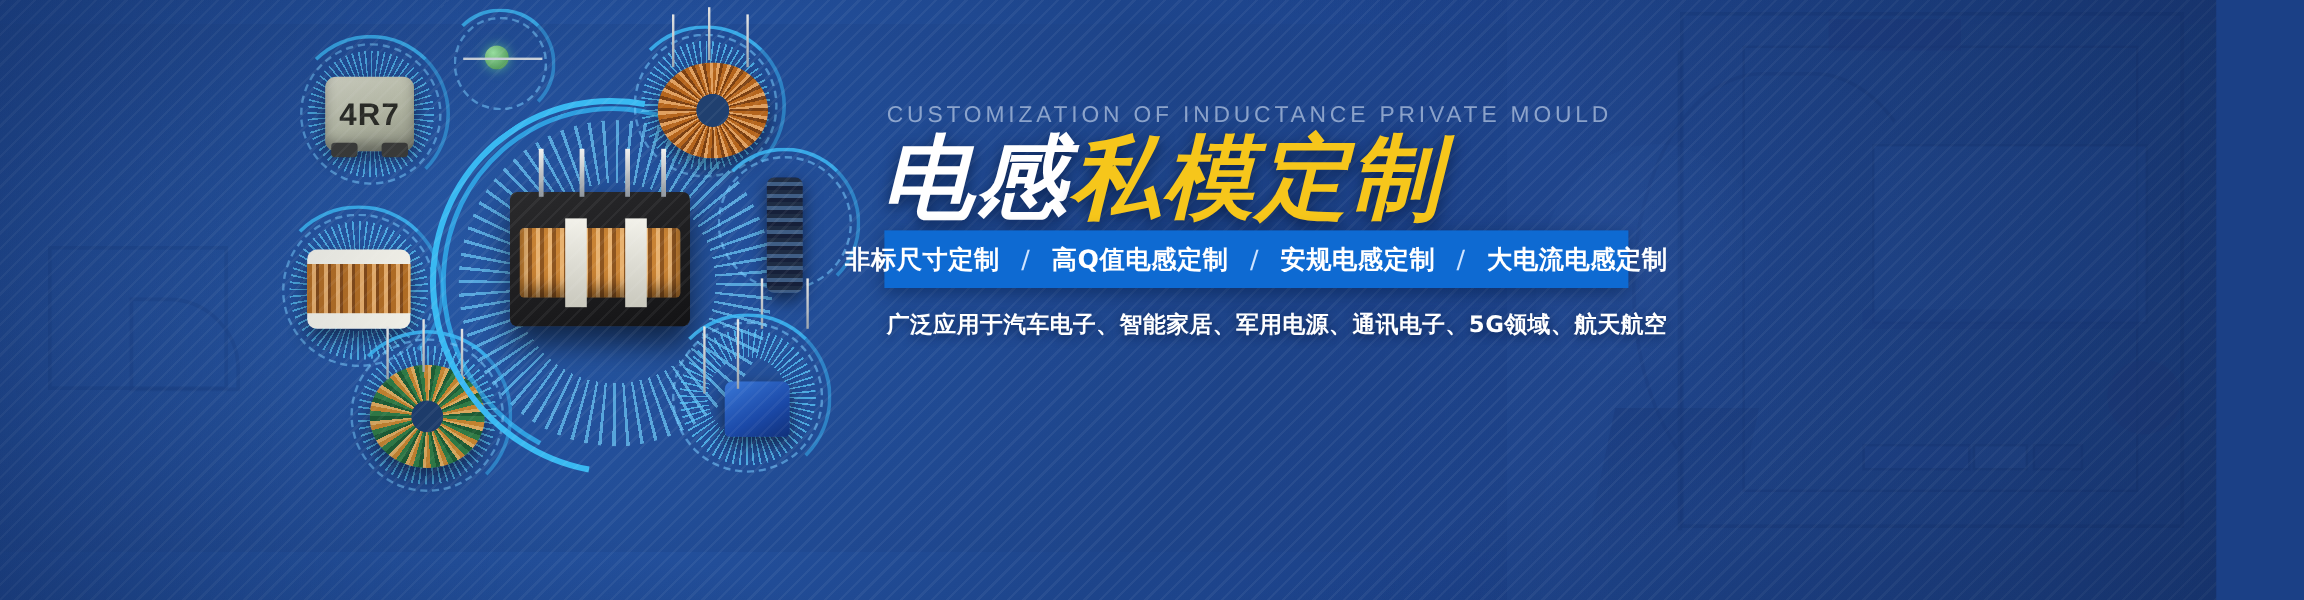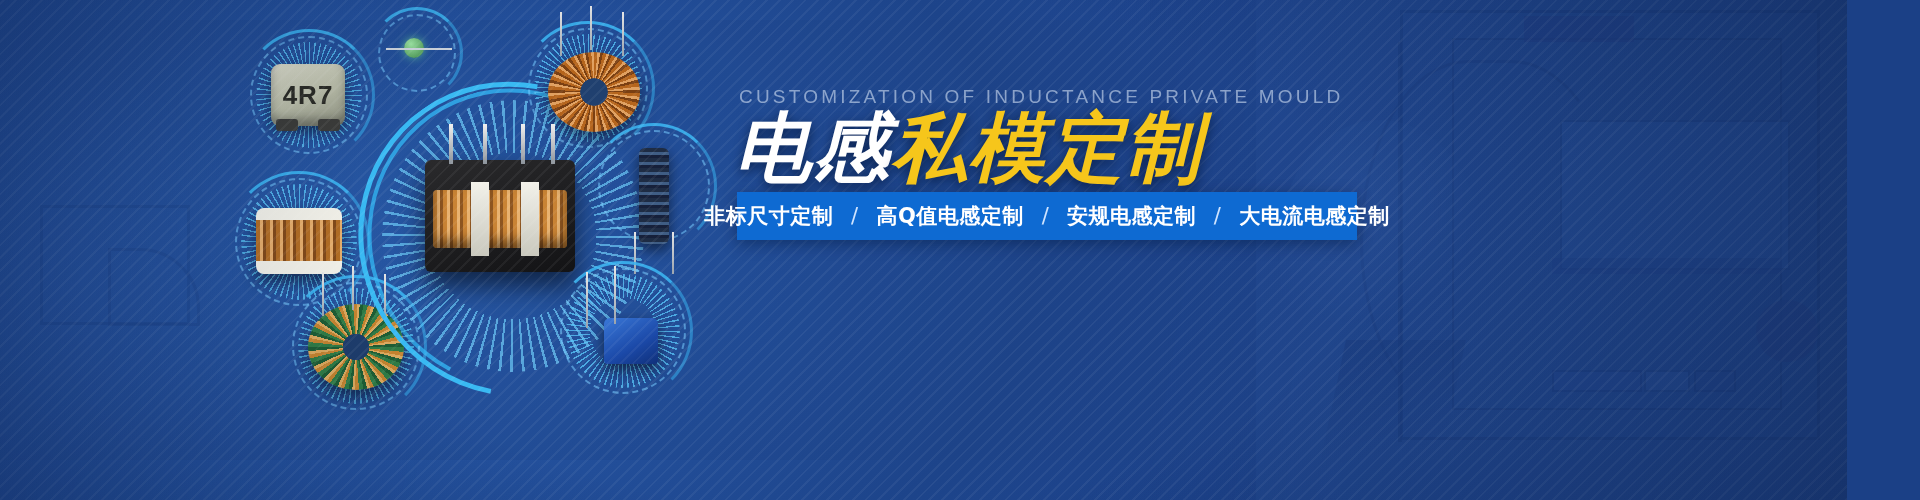--- a/index.html
+++ b/index.html
@@ -370,14 +370,15 @@
         <span>非标尺寸定制</span>
         <span class="sep">/</span>
         <span>高Q值电感定制</span>
         <span class="sep">/</span>
         <span>安规电感定制</span>
         <span class="sep">/</span>
         <span>大电流电感定制</span>
       </div>
     </div>
 
+    <div class="desc">广泛应用于汽车电子、智能家居、军用电源、通讯电子、5G领域、航天航空</div>
   </div>
 </div>
 
 </body></html>

